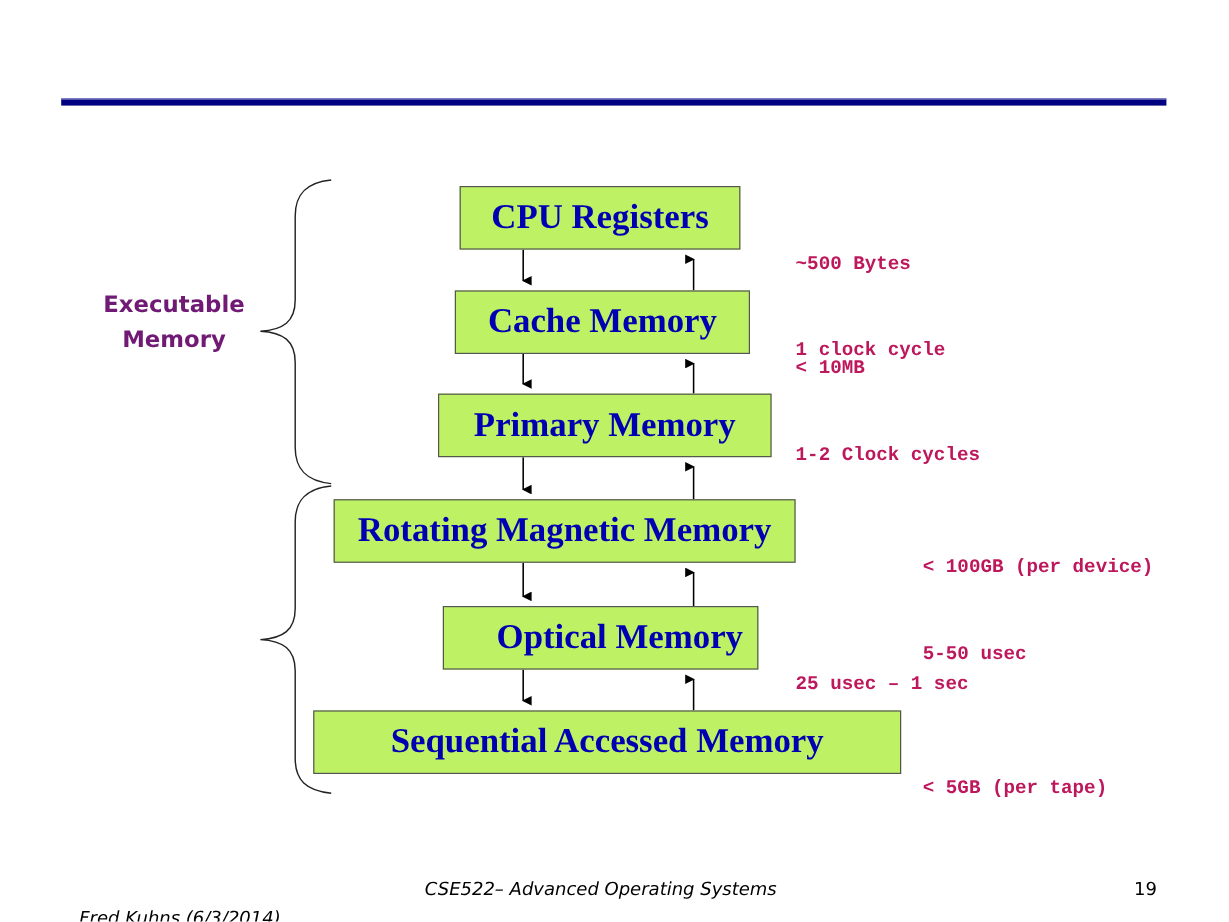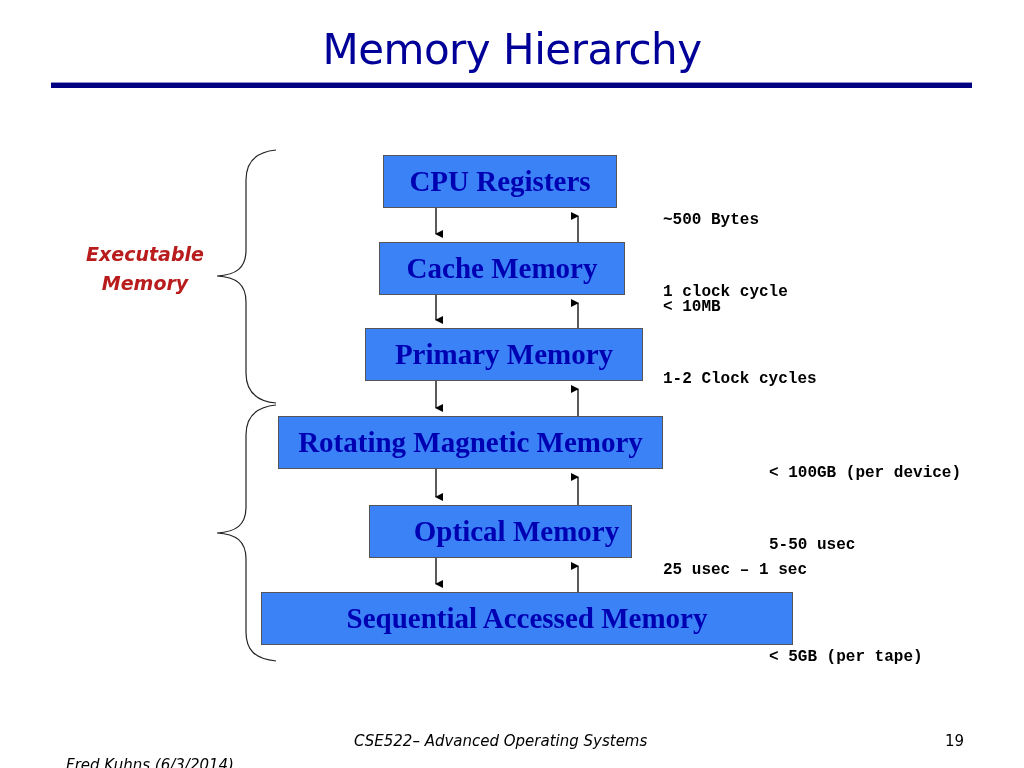--- a/index.html
+++ b/index.html
@@ -9,44 +9,43 @@
       position: absolute; left: 0; top: 22px; width: 1024px; text-align: center;
       font-family: "DejaVu Sans", sans-serif; font-size: 42px; color: #000099;
       letter-spacing: -0.5px; line-height: 56px;
     }
     .title-rule {
       position: absolute; left: 51px; top: 82px; width: 921px; height: 6px;
       background: #000080; border-top: 1px solid #8f8fd0; box-sizing: border-box;
     }
     .box {
       position: absolute; height: 53px; box-sizing: border-box;
-      border: 1px solid #555555; background: #3b82f6;
+      border: 1px solid #555555; background: #bef264;
       font-family: "Liberation Serif", serif; font-weight: bold; font-size: 29px;
       color: #0000b3; text-align: center; line-height: 51px; white-space: nowrap;
     }
     .spec {
       position: absolute; font-family: "Liberation Mono", monospace; font-weight: bold;
-      font-size: 16px; line-height: 24px; color: #000000; white-space: pre;
+      font-size: 16px; line-height: 24px; color: #be185d; white-space: pre;
     }
     .group-label {
       position: absolute; font-family: "DejaVu Sans", sans-serif; font-weight: bold;
-      font-size: 19px; line-height: 29px; color: #b91c1c; text-align: center; width: 170px; font-style: italic;
+      font-size: 19px; line-height: 29px; color: #701a75; text-align: center; width: 170px;
     }
     .footer {
       position: absolute; top: 731px; font-family: "DejaVu Sans", sans-serif;
       font-style: italic; font-size: 15px; color: #000000; line-height: 20px;
     }
     svg.overlay { position: absolute; left: 0; top: 0; }
   </style>
 </head>
 <body>
 
 <div class="slide">
 
-  <div class="title">Memory Hierarchy</div>
   <div class="title-rule"></div>
 
   <svg class="overlay" width="1024" height="768">
     <defs>
       <marker id="ah" markerWidth="8" markerHeight="8" refX="4" refY="7" orient="auto" markerUnits="userSpaceOnUse">
         <path d="M0,0 L8,0 L4,8 z" fill="#000"></path>
       </marker>
     </defs>
 
     <path d="M276,150 C255,152 246,162 246,180 L246,250 C246,268 236,275 217,276 C236,277 246,284 246,302 L246,373 C246,391 255,401 276,403" fill="none" stroke="#222" stroke-width="1.2"></path>
@@ -73,21 +72,21 @@
   <div class="group-label" style="left:60px; top:240px;">
     <div>Executable</div>
     <div>Memory</div>
   </div>
 
   <div class="box" style="left:383px; top:155px; width:234px;">CPU Registers</div>
   <div class="box" style="left:379px; top:242px; width:246px;">Cache Memory</div>
   <div class="box" style="left:365px; top:328px; width:278px;">Primary Memory</div>
   <div class="box" style="left:278px; top:416px; width:385px;">Rotating Magnetic Memory</div>
   <div class="box" style="left:369px; top:505px; width:263px;padding-left:32px;">Optical Memory</div>
-  <div class="box" style="left:261px; top:592px; width:532px;">Sequential Accessed Memory</div>
+  <div class="box" style="left:261px; top:592px; width:490px;">Sequential Accessed Memory</div>
 
   <div class="spec" style="left:663px; top:160px;">
     <div>~500 Bytes</div>
     <div>1 clock cycle</div>
   </div>
   <div class="spec" style="left:663px; top:247px;">
     <div>&lt; 10MB</div>
     <div>1-2 Clock cycles</div>
   </div>
   <div class="spec" style="left:769px; top:413px;">

